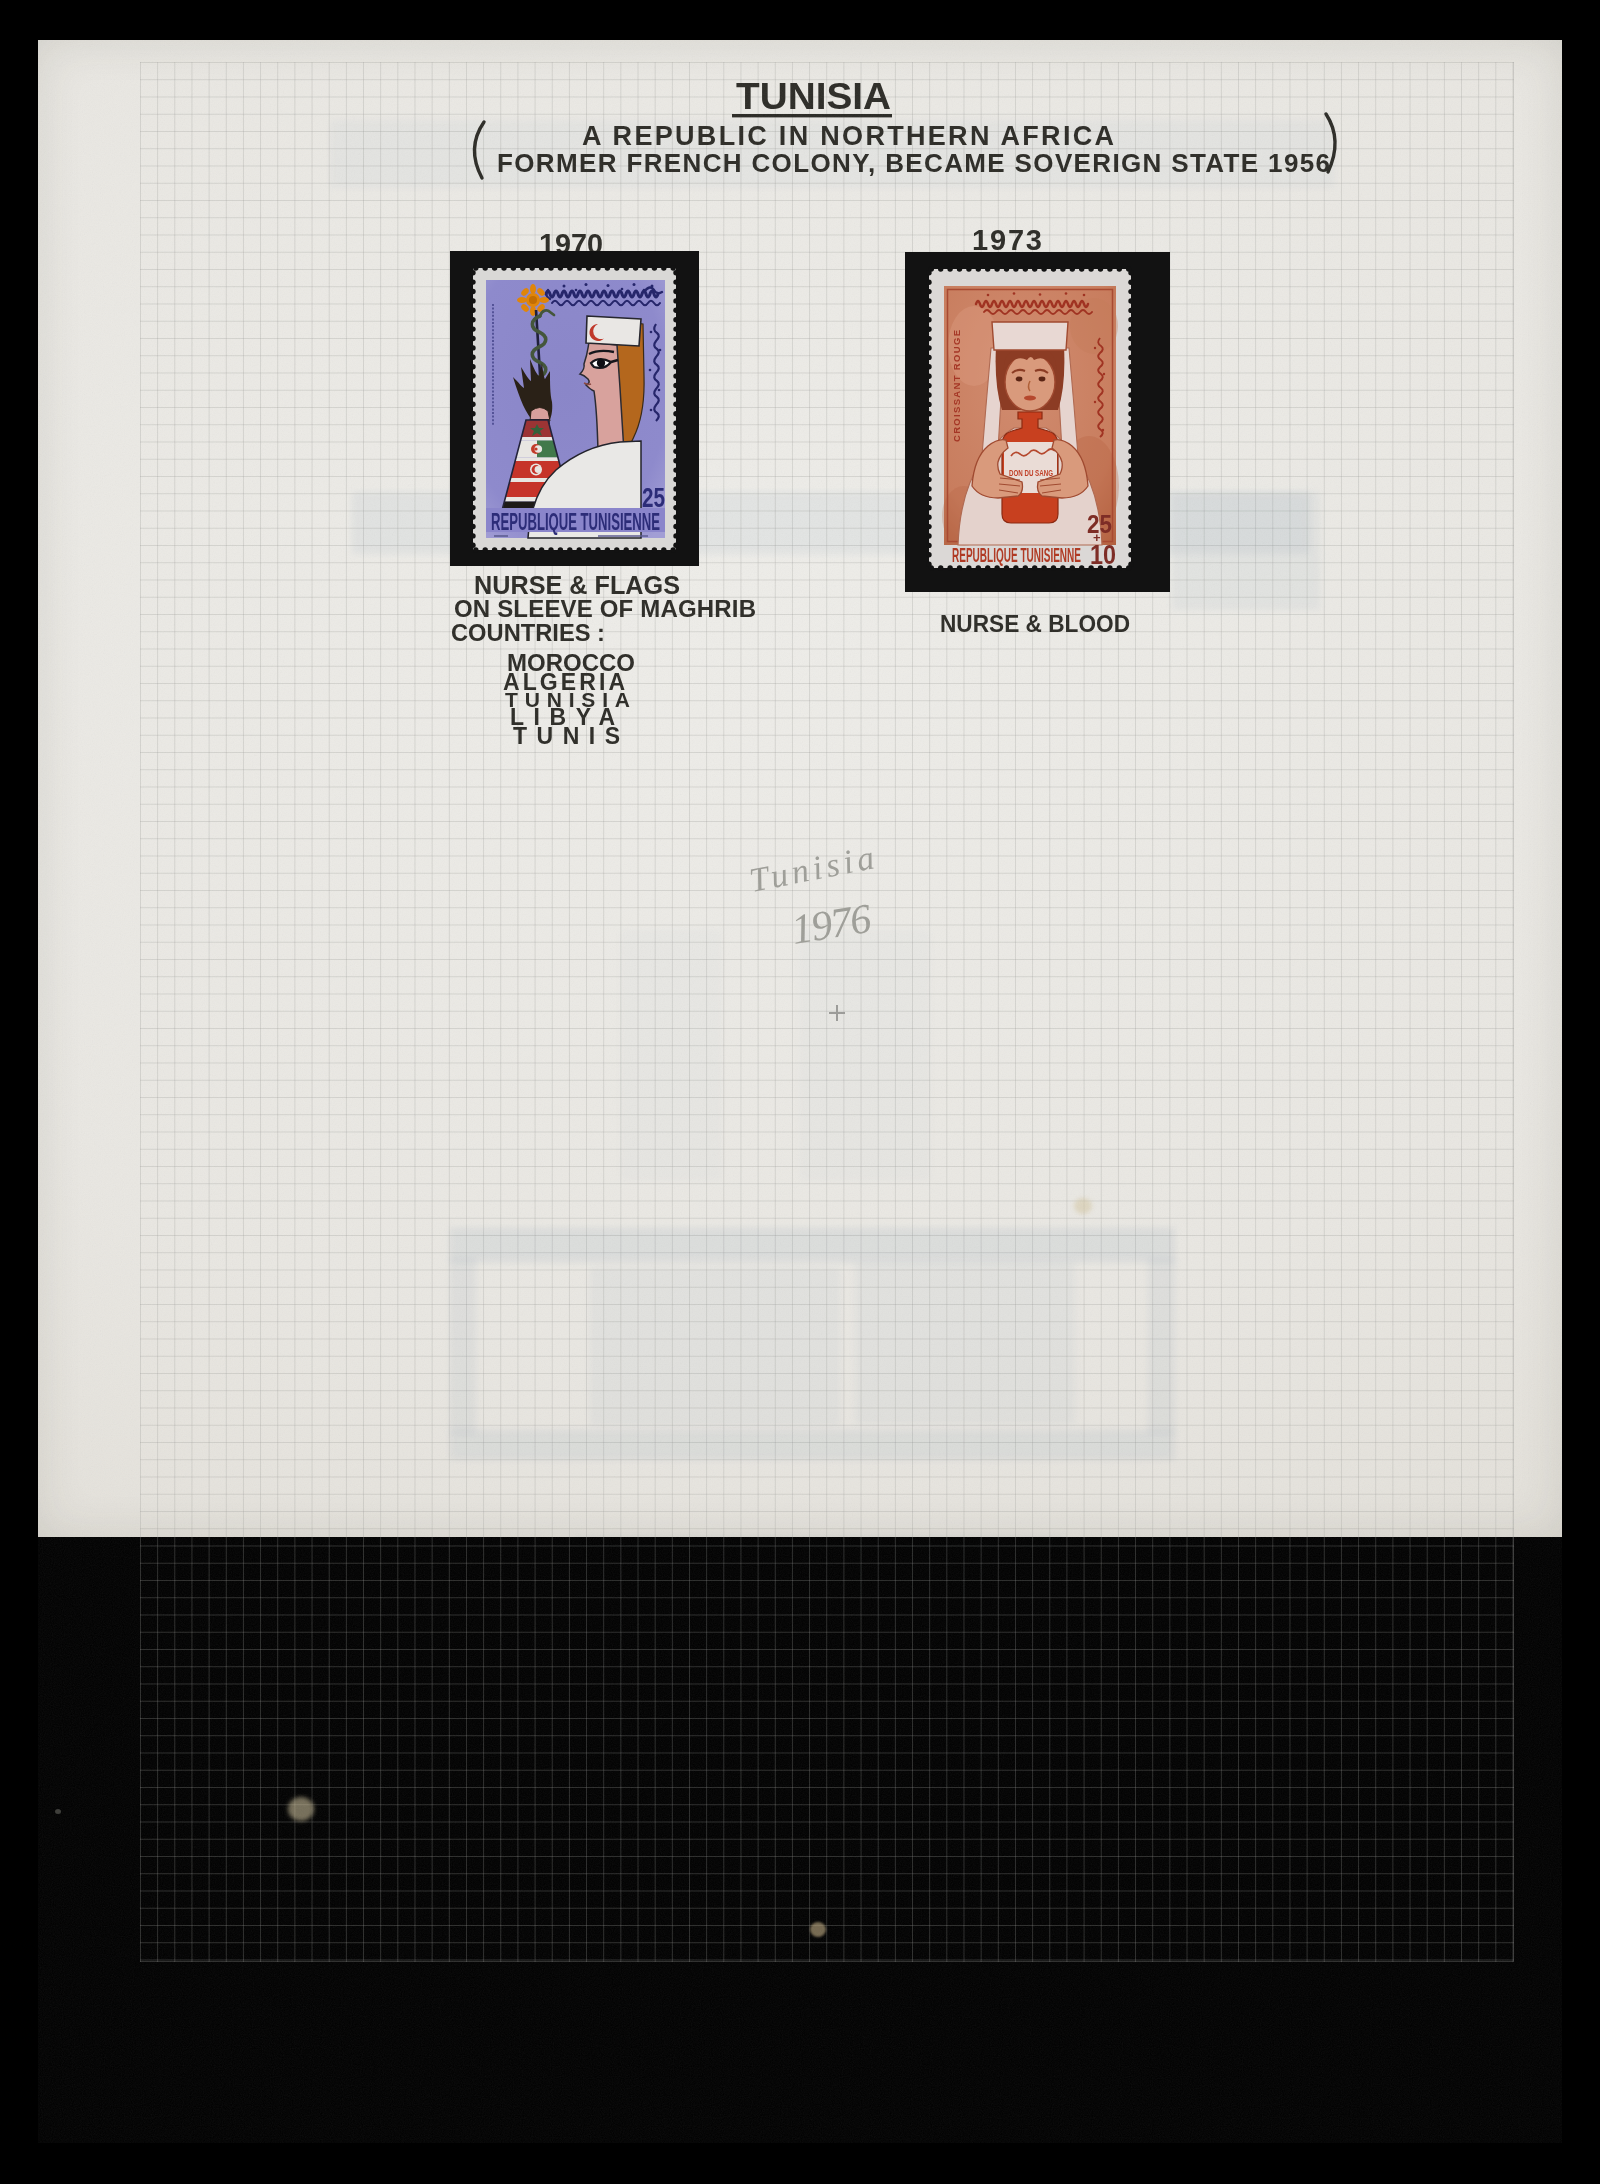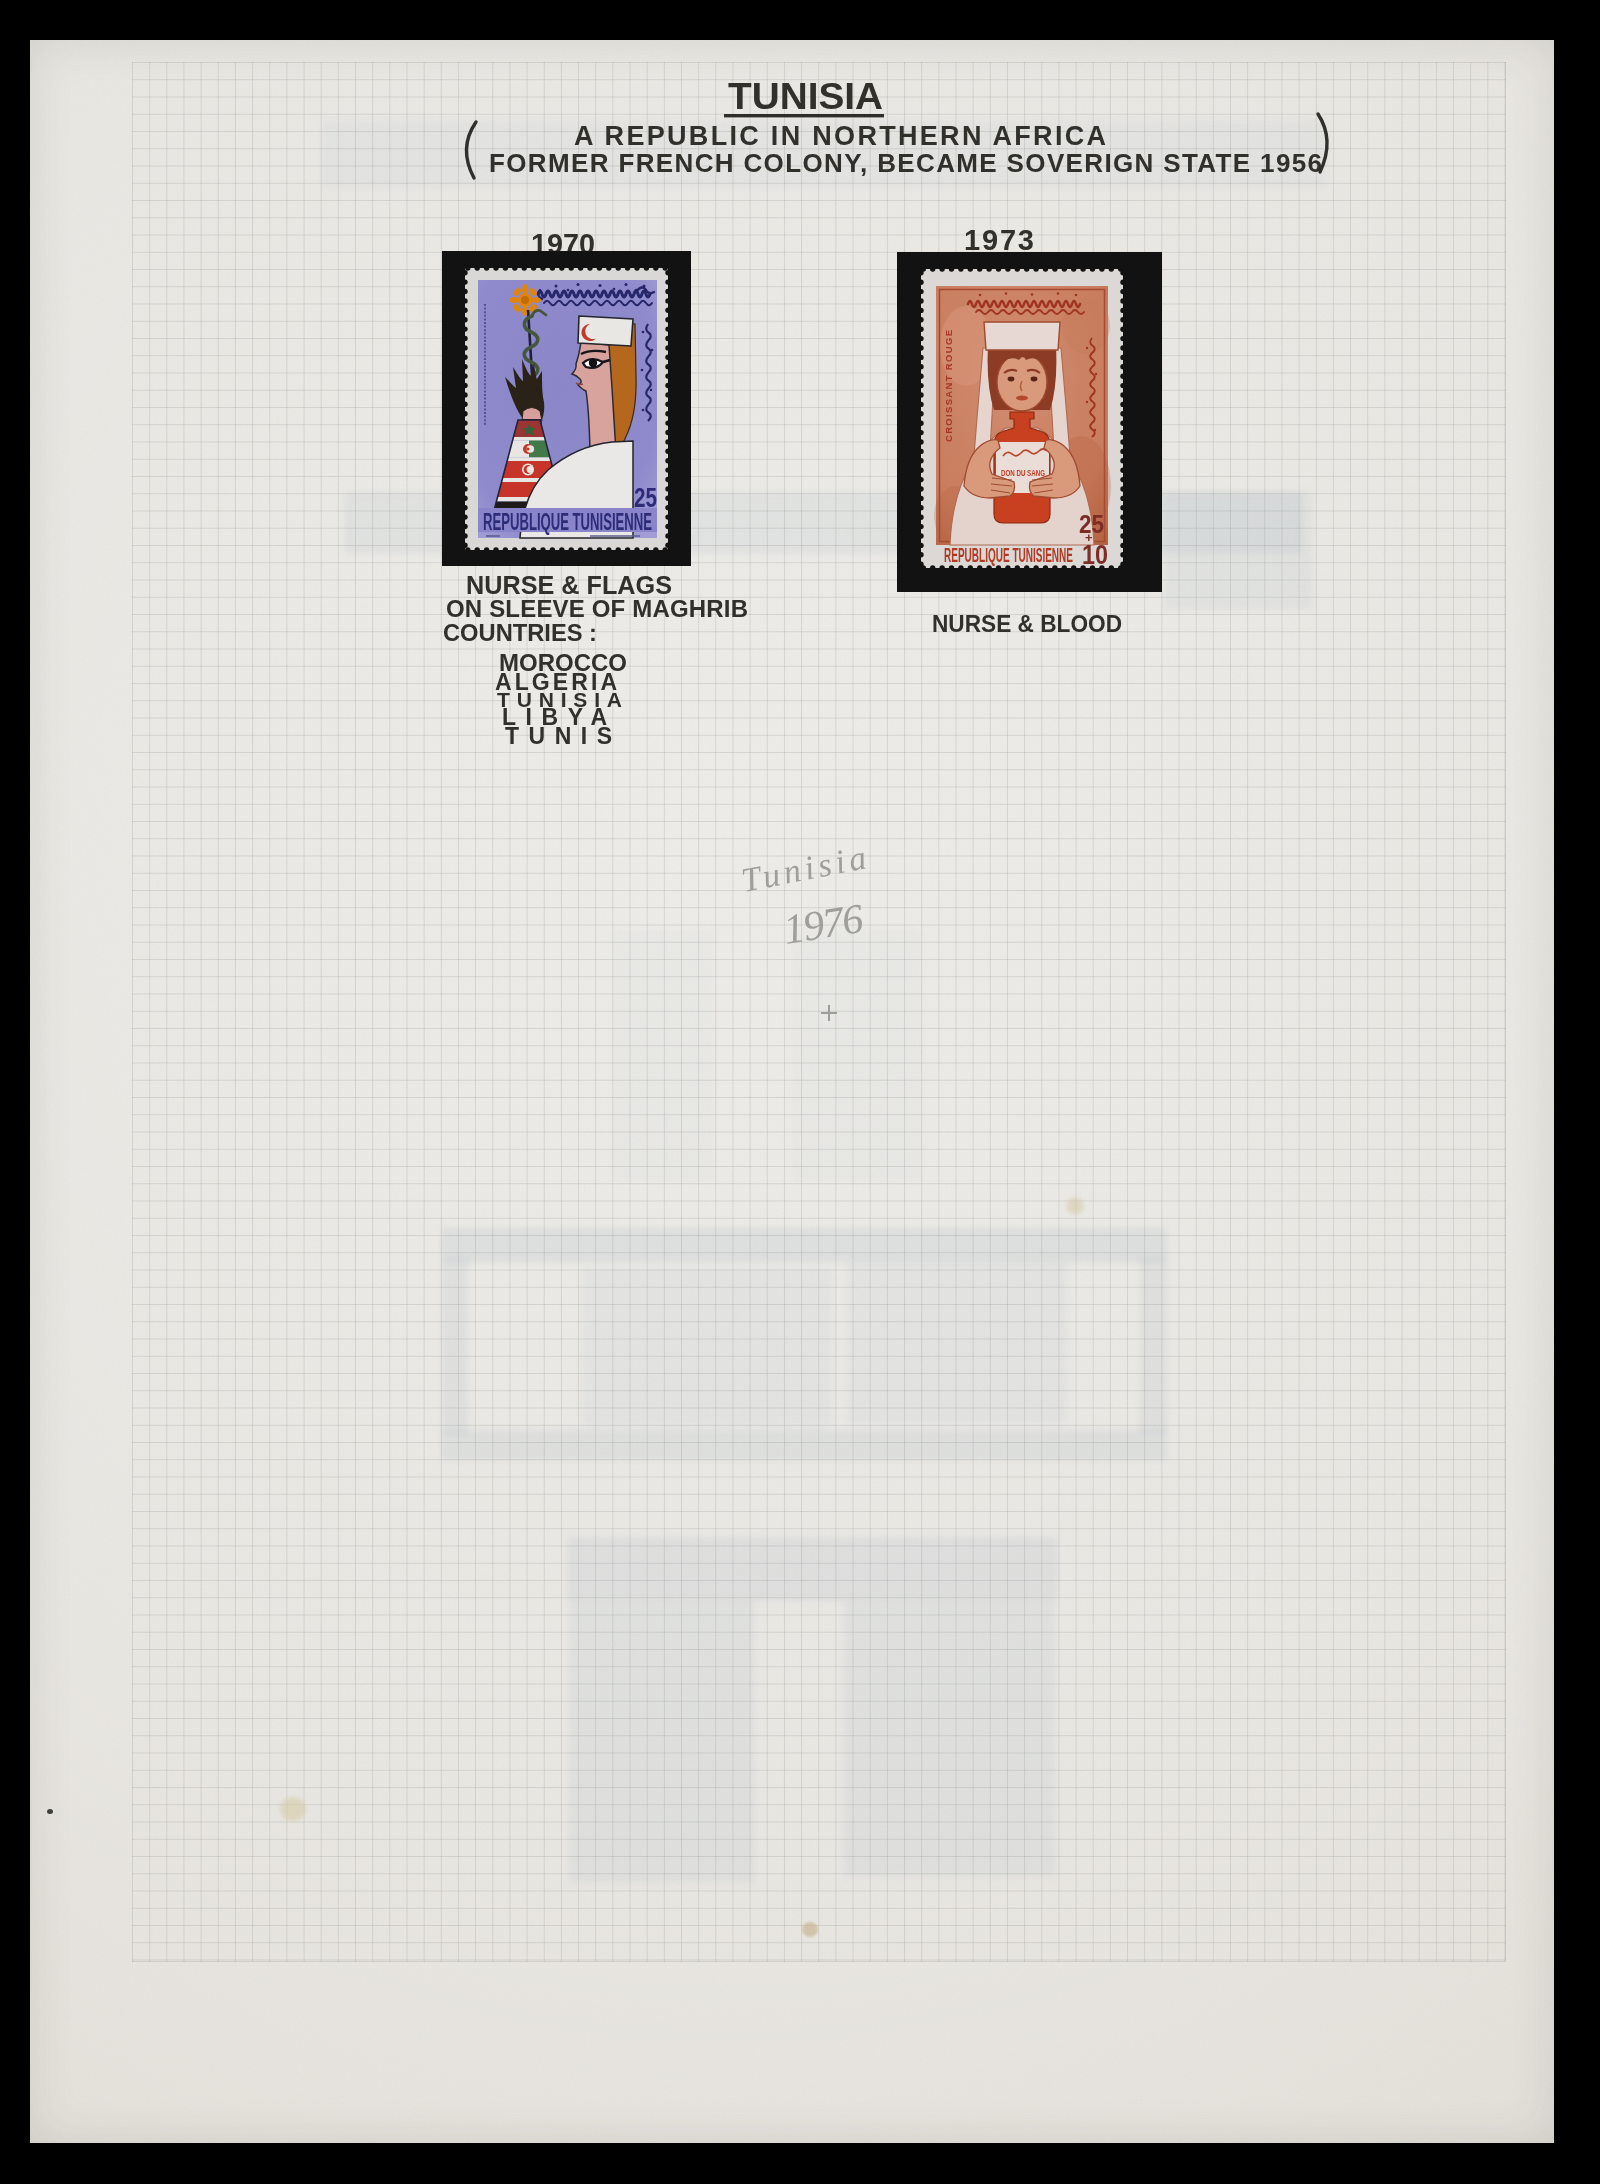--- a/index.html
+++ b/index.html
@@ -1,16 +1,16 @@
 <!DOCTYPE html>
 <html><head><meta charset="utf-8">
 <style>
  html,body{margin:0;padding:0;background:#000;}
  body{width:1600px;height:2184px;position:relative;overflow:hidden;font-family:"Liberation Sans",sans-serif;}
- .page{position:absolute;left:30px;top:40px;width:1524px;height:2103px;
+ .page{position:absolute;left:38px;top:40px;width:1524px;height:1497px;
    background:radial-gradient(ellipse 120% 90% at 46% 38%, #eeede9 0%, #e9e7e2 55%, #e2dfd8 88%, #dcd8d0 100%);
    box-shadow:inset 0 0 46px rgba(60,55,45,0.12);}
  .grid{position:absolute;left:102px;top:22px;width:1373px;height:1899px;
    background-image:linear-gradient(to right, rgba(154,155,150,0.29) 1px, transparent 1px),
                     linear-gradient(to bottom, rgba(154,155,150,0.29) 1px, transparent 1px);
    background-size:17.16px 17.26px;
    border-right:1px solid rgba(154,155,150,0.29);
    border-bottom:1px solid rgba(154,155,150,0.29);}
  .ghost{position:absolute;background:#b2c4d8;filter:blur(3px);mix-blend-mode:multiply;}
 </style></head>

